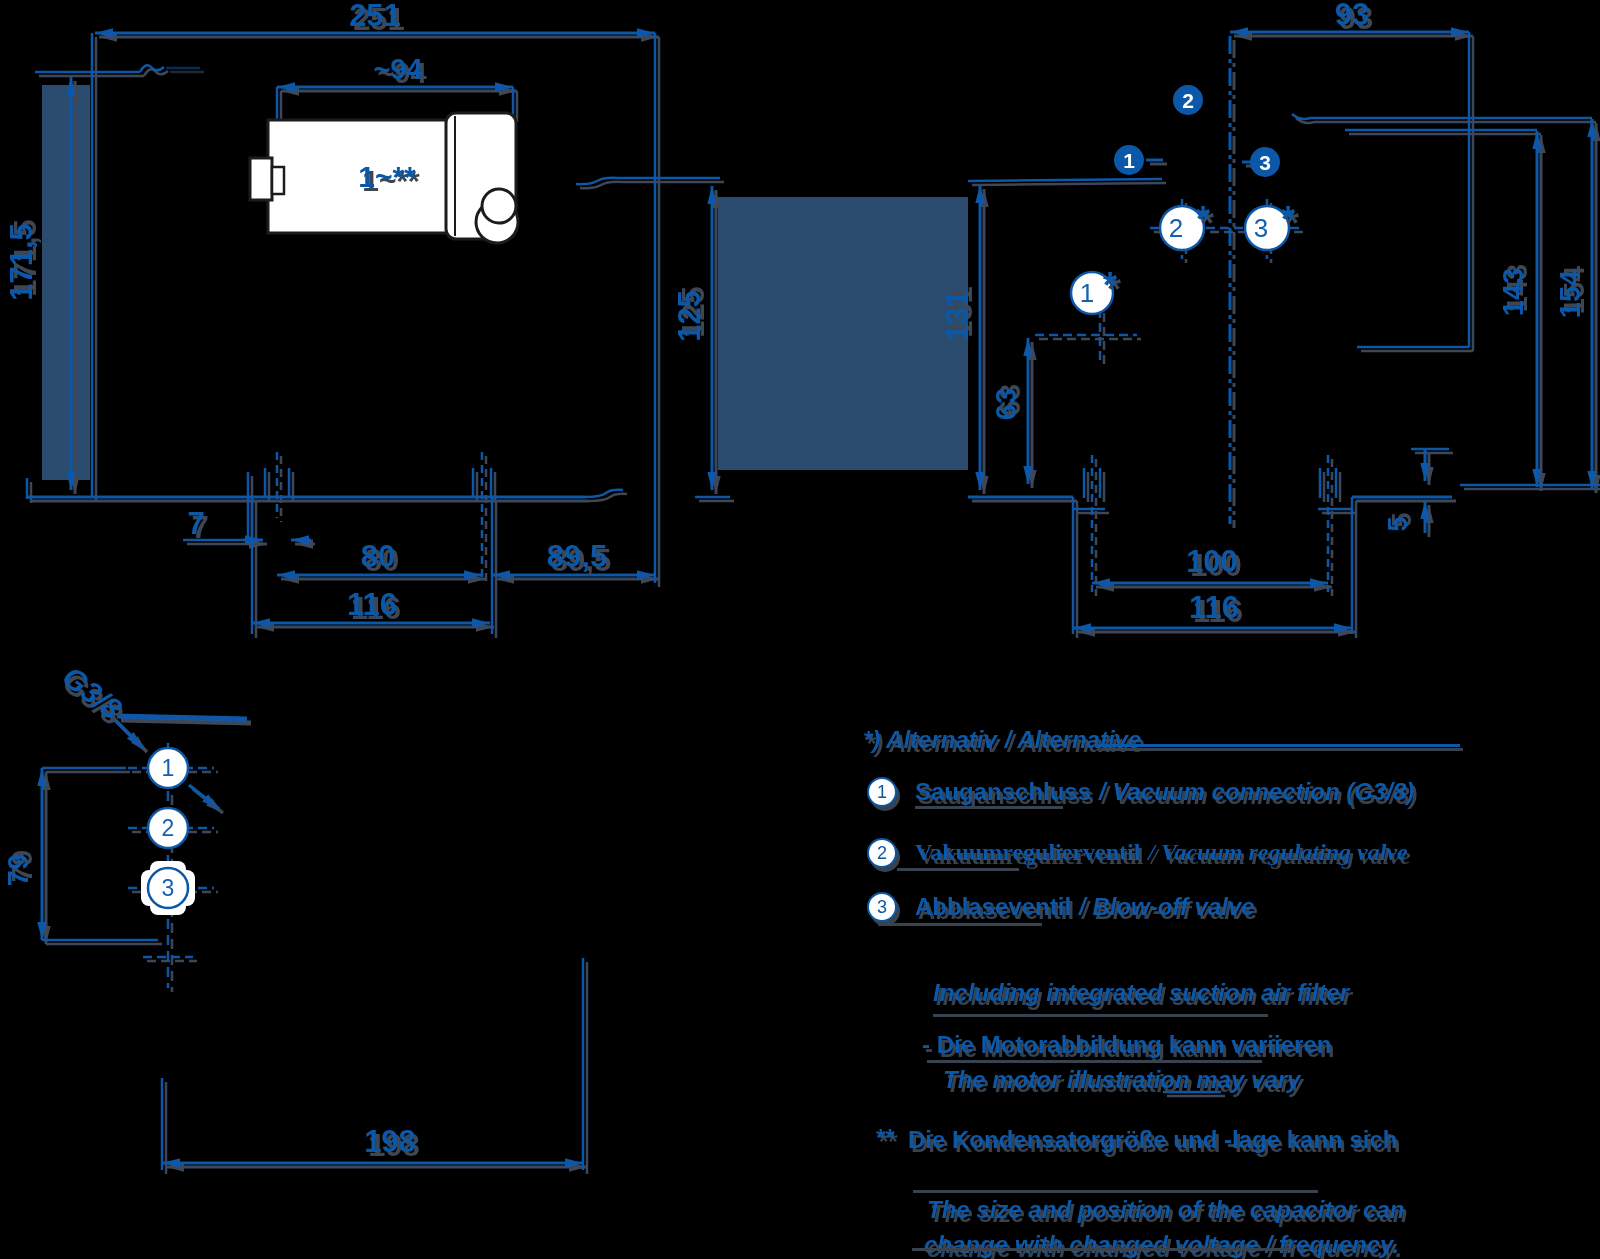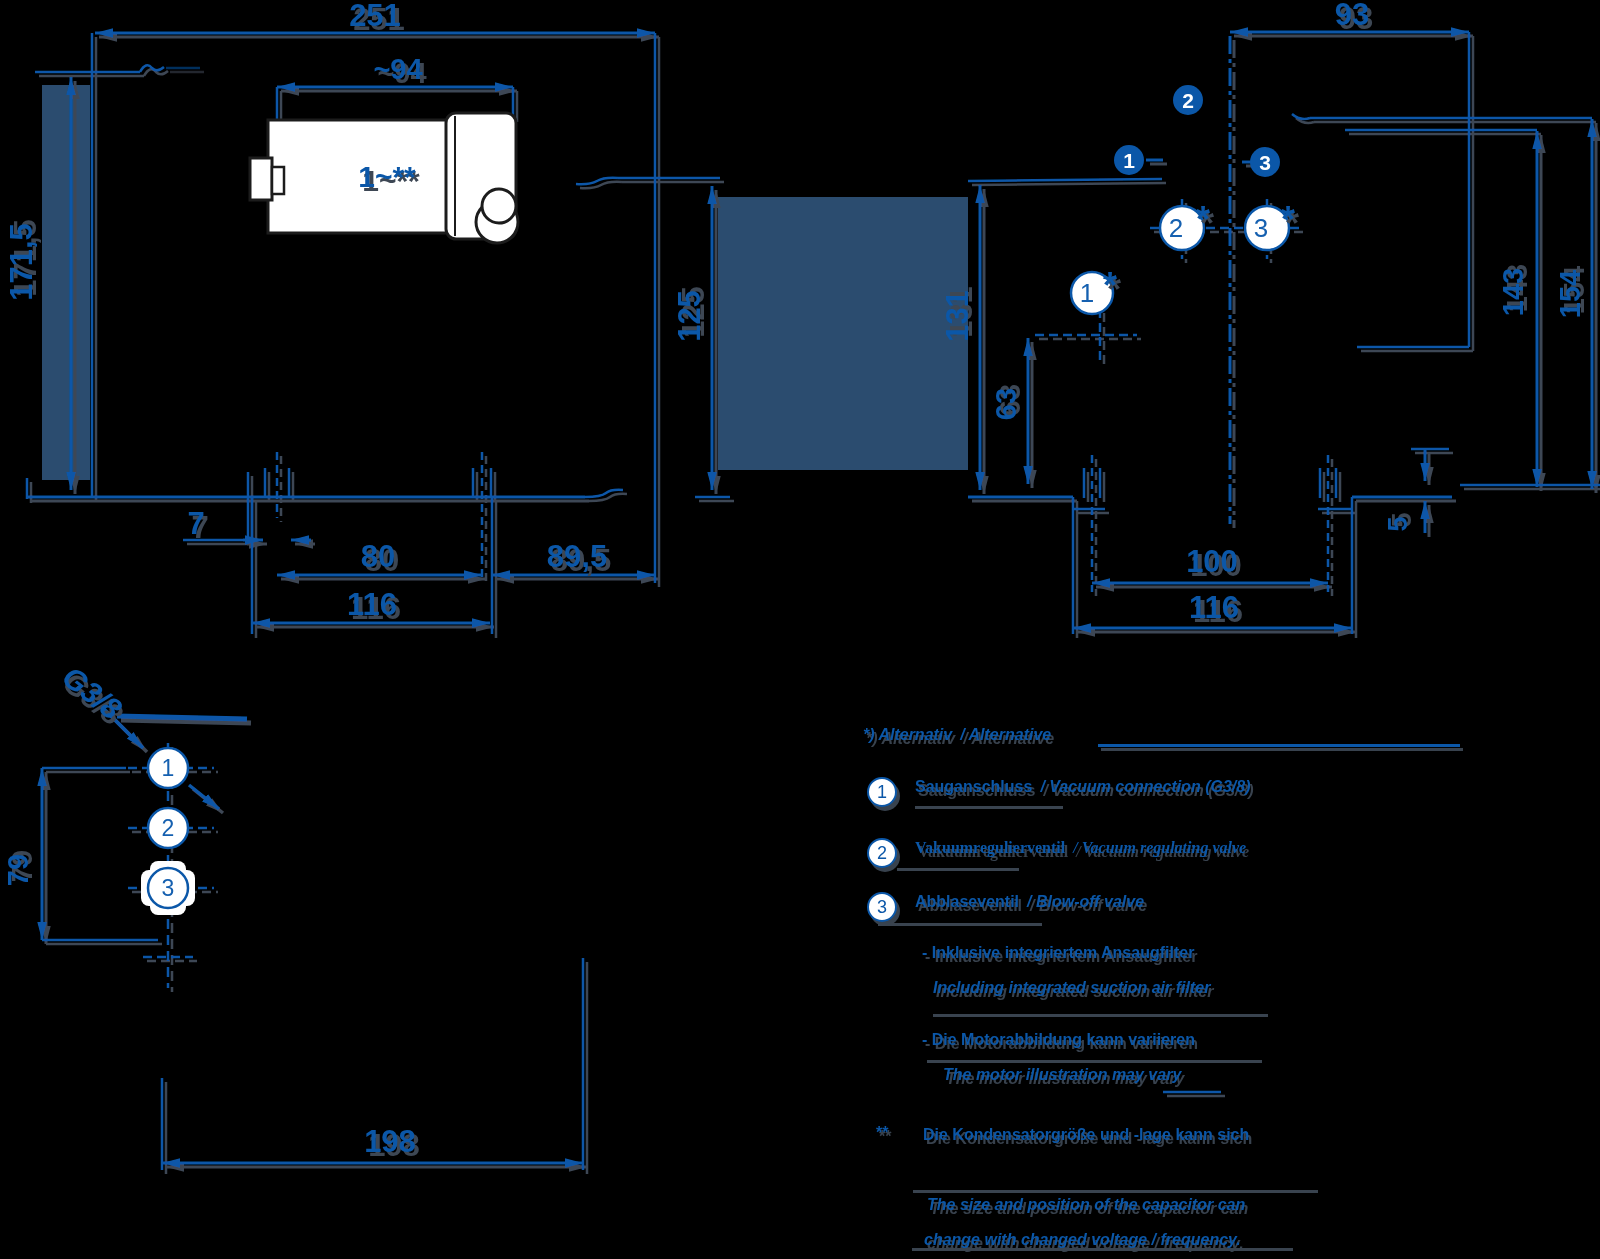--- a/index.html
+++ b/index.html
@@ -5,21 +5,21 @@
   html,body{margin:0;padding:0;background:#000;width:1600px;height:1259px;overflow:hidden;}
   #stage{position:relative;width:1600px;height:1259px;background:#000;
          font-family:"Liberation Sans", sans-serif;}
   svg{position:absolute;left:0;top:0;}
   svg text{font-family:"Liberation Sans", sans-serif;font-weight:bold;fill:#0b57a8;
            text-shadow:4px 4px 0 #3d4754;}
   svg text.wt{fill:#fff;text-shadow:none;}
   svg text.port{font-weight:normal;fill:#1560b0;text-shadow:none;}
   .blue-stroke{stroke:#0b57a8;fill:none;}
   
-  .lg{position:absolute;color:#0b57a8;font-size:16px;white-space:nowrap;
+  .lg{position:absolute;color:#0b57a8;font-size:24px;white-space:nowrap;
       text-shadow:3px 4px 0 #38424e;}
   .lg .de{font-weight:bold;}
   .lg .bi{font-weight:bold;font-style:italic;}
   .lg .en{font-style:italic;font-weight:bold;margin-left:8px;}
   .lg-circle{position:absolute;width:26px;height:26px;border:2.5px solid #0b57a8;border-radius:50%;
              color:#0b57a8;font-size:18px;line-height:26px;text-align:center;font-weight:normal;
              background:#fff;box-shadow:3px 4px 0 #38424e;}
   .rule{position:absolute;height:3px;background:#0b57a8;box-shadow:3px 4px 0 #38424e;}
   .ghost{position:absolute;height:3px;background:#39434f;}
 </style>
@@ -227,38 +227,35 @@
 <div class="lg-circle" style="left:867px;top:838px;">2</div>
 <div class="lg" style="left:915px;top:839px;font-family:Liberation Serif, serif;">
   <span class="de">Vakuumregulierventil</span><span class="en">/ Vacuum regulating valve</span>
 </div>
 
 <div class="lg-circle" style="left:867px;top:892px;">3</div>
 <div class="lg" style="left:915px;top:893px;">
   <span class="de">Abblaseventil</span><span class="en">/ Blow-off valve</span>
 </div>
 
-<div class="lg" style="left:922px;top:944px;">
-  <span class="de">- Inklusive integriertem Ansaugfilter</span>
-</div>
 <div class="lg" style="left:933px;top:979px;">
   <span class="en" style="margin-left:0;">Including integrated suction air filter</span>
 </div>
 
 <div class="lg" style="left:922px;top:1031px;">
   <span class="de">- Die Motorabbildung kann variieren</span>
 </div>
 <div class="lg" style="left:927px;top:1066px;">
   <span class="en" style="margin-left:16px;">The motor illustration may vary</span>
 </div>
 
 <div class="lg" style="left:876px;top:1124px;">
   <span class="de">**</span>
 </div>
-<div class="lg" style="left:908px;top:1126px;margin-left:15px;">
+<div class="lg" style="left:908px;top:1126px;">
   <span class="de">Die Kondensatorgröße und -lage kann sich</span>
 </div>
 <div class="lg" style="left:912px;top:1196px;">
   <span class="en" style="margin-left:15px;">The size and position of the capacitor can</span>
 </div>
 <div class="lg" style="left:912px;top:1231px;">
   <span class="en" style="margin-left:12px;">change with changed voltage / frequency.</span>
 </div>
 
 <div class="ghost" style="left:915px;top:806px;width:148px;"></div>

